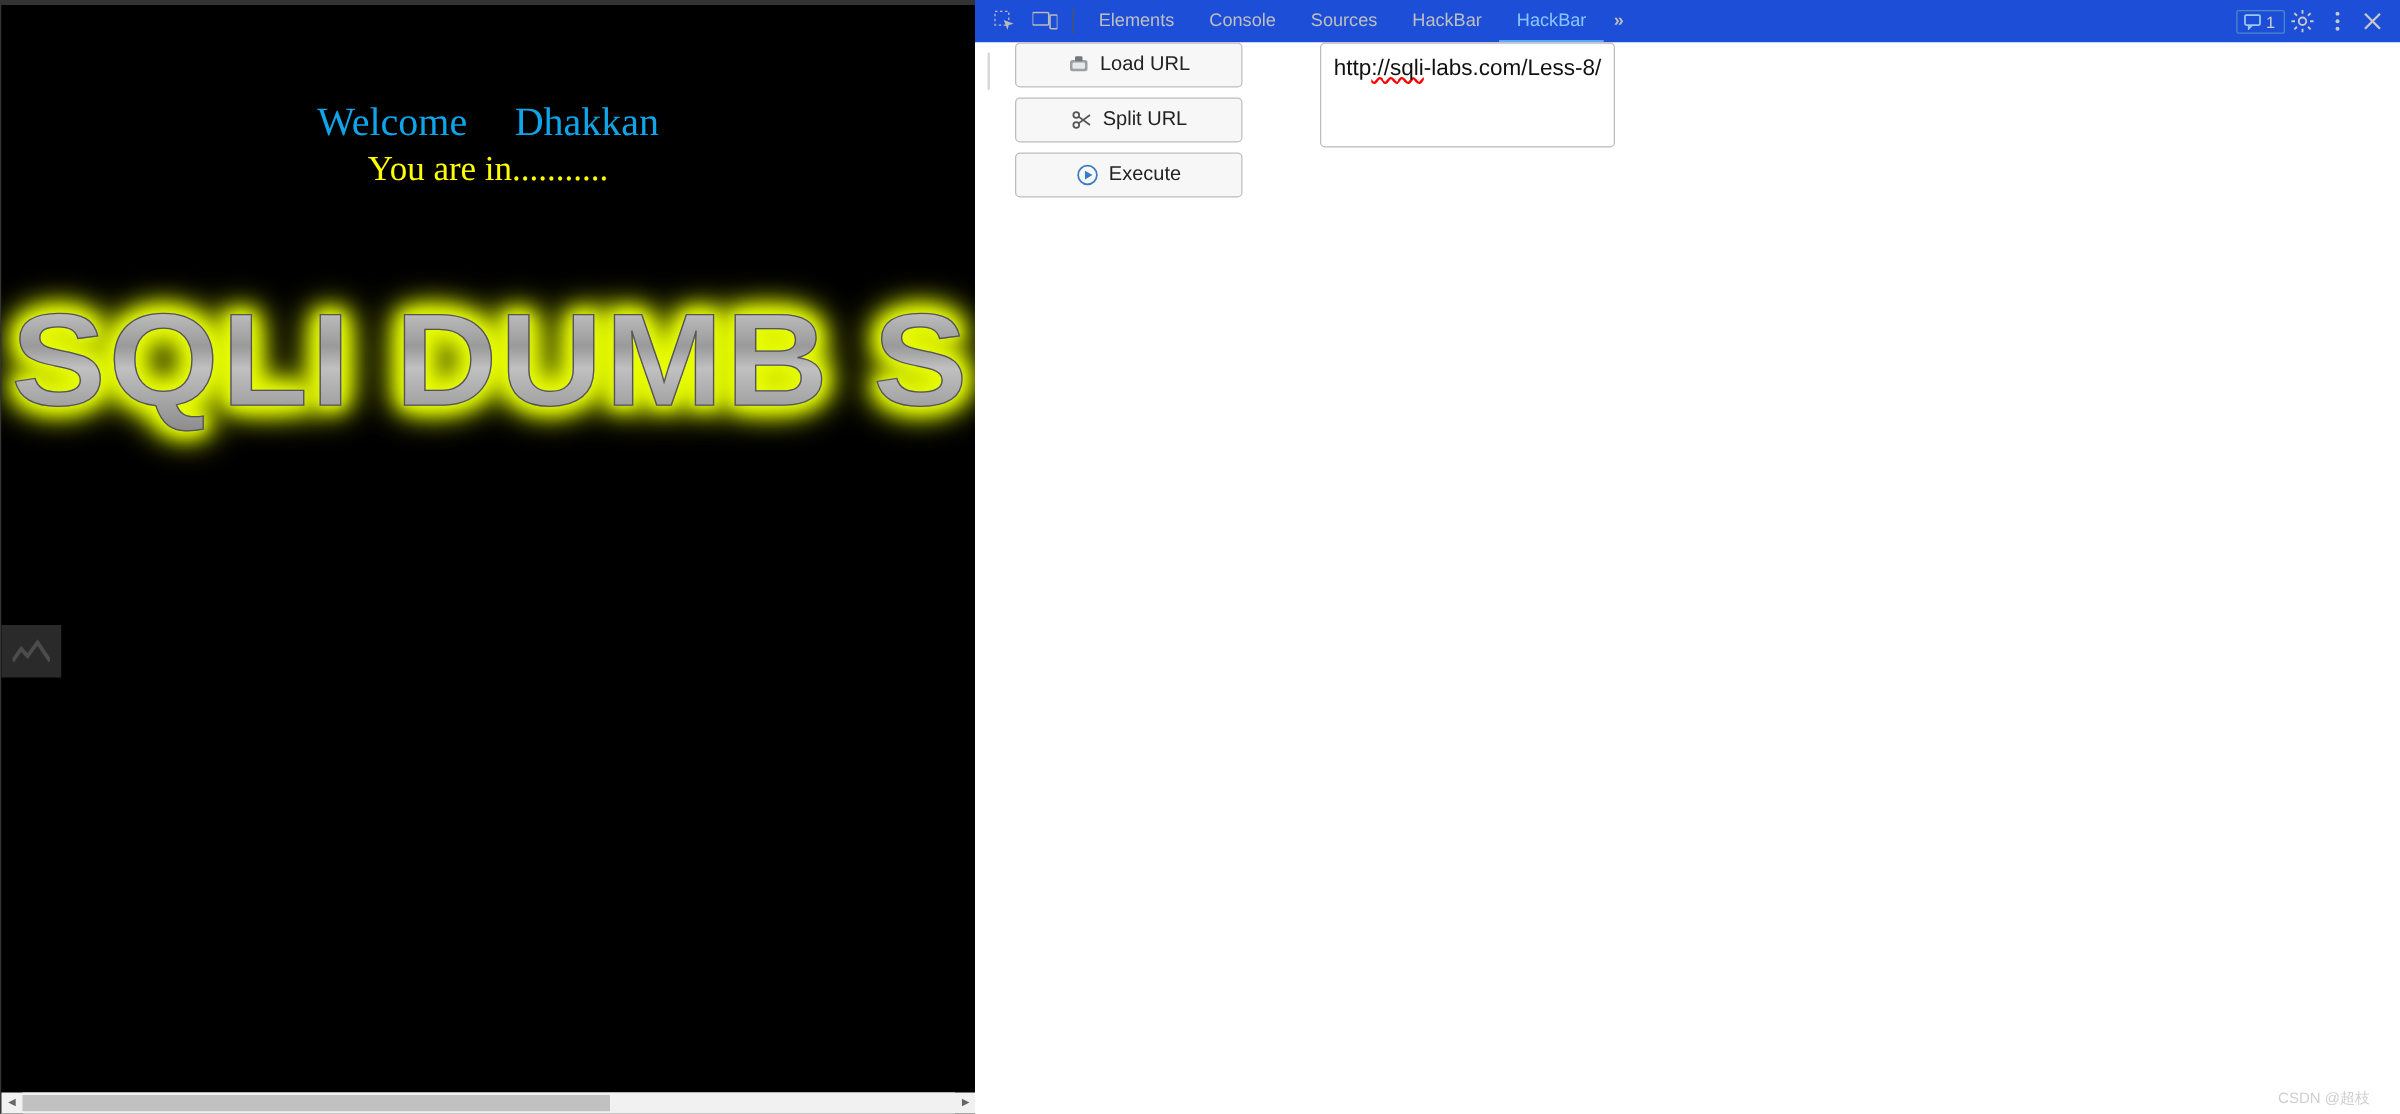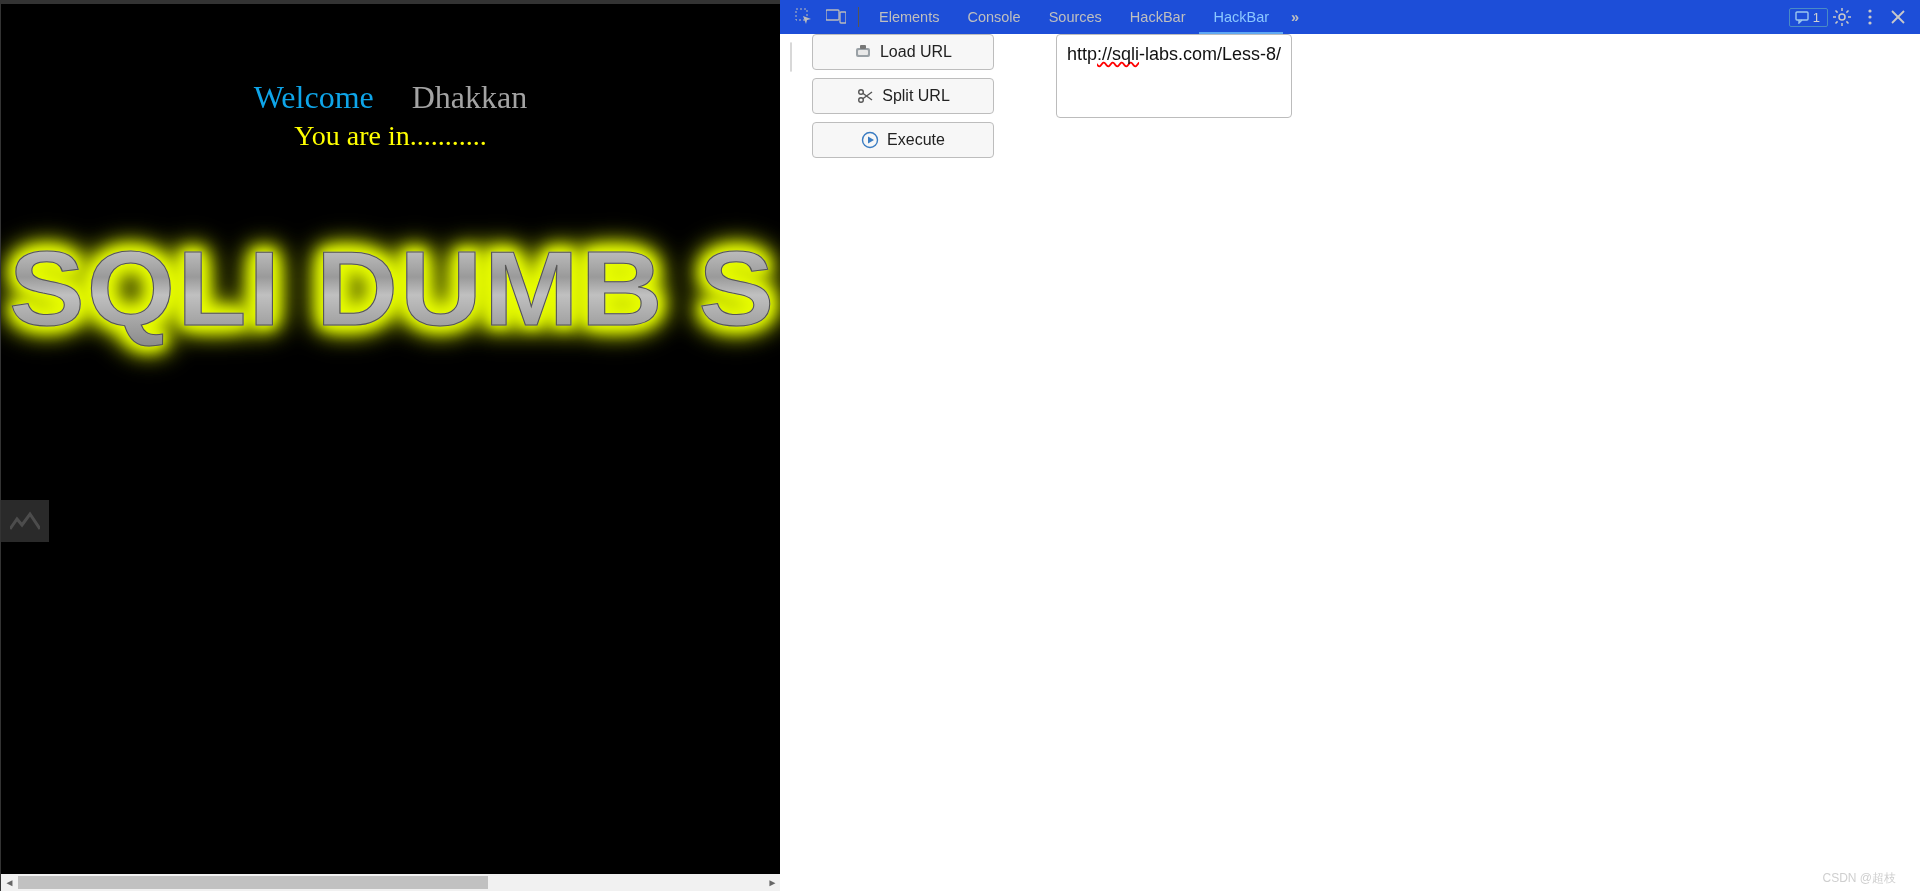--- a/index.html
+++ b/index.html
@@ -16,21 +16,21 @@
   height: 891px;
   background: #000;
   position: relative;
   overflow: hidden;
   border-top: 4px solid #333;
   border-left: 1px solid #333;
 }
 .page-content { text-align: center; padding-top: 75px; }
 .welcome-line { font-size: 32px; font-family: Georgia, serif; }
 .welcome-text { color: #0ea5e9; text-align: right; }
-.dhakkan-text { color: #a3a3a3; margin-left: 30px; }
+.dhakkan-text { color: #0ea5e9; margin-left: 30px; }
 .youarein { color: #ffff00; font-size: 28px; font-family: Georgia, serif; margin-top: 4px; }
 .big-banner {
   position: absolute;
   top: 225px; left: 8px;
   font-size: 105px;
   font-weight: 900;
   font-family: Impact, "Arial Black", sans-serif;
   letter-spacing: 2px;
   white-space: nowrap;
   color: #b0b0b0;

